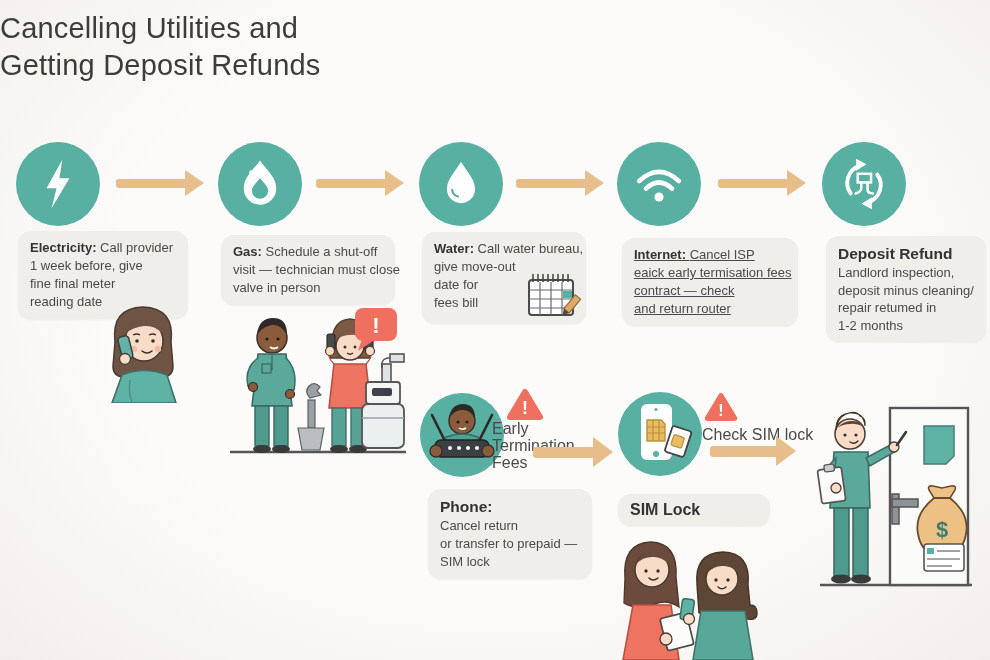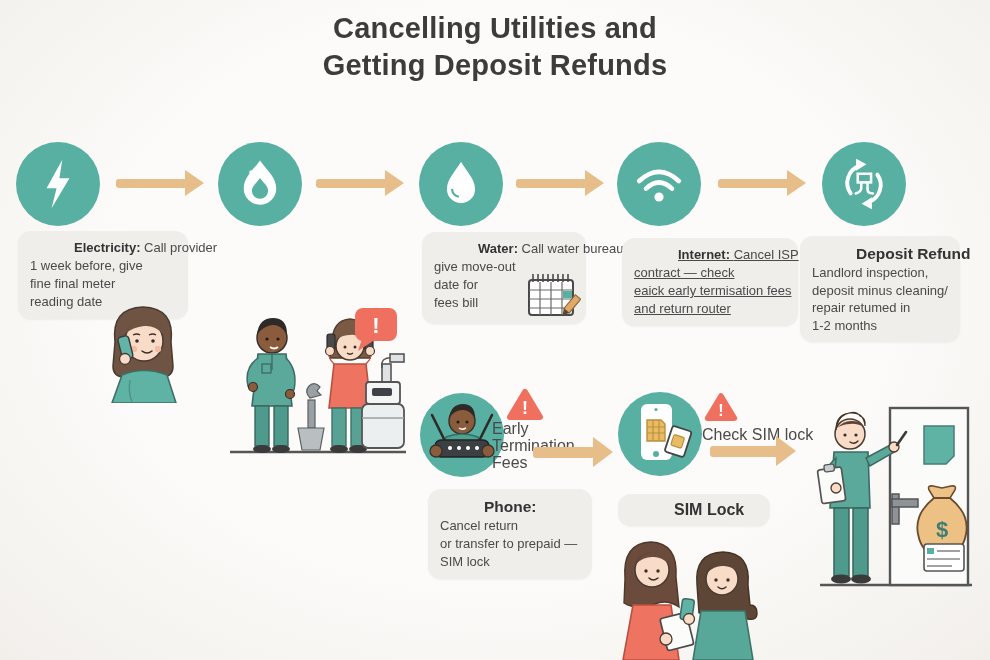--- a/index.html
+++ b/index.html
@@ -1,36 +1,36 @@
 <!DOCTYPE html>
 <html><head>
 <meta charset="utf-8">
 <style>
   html,body{margin:0;padding:0;}
   body{font-family:"Liberation Sans", sans-serif;}
   #page{position:relative;width:990px;height:660px;overflow:hidden;
         background:radial-gradient(ellipse at 50% 45%, #fcfbf9 55%, #f2efeb 100%);}
   
-  #title{position:absolute;top:10px;left:0;width:100%;text-align:center;
-         font-size:29px;line-height:37px;font-weight:bold;color:#3c3c3c;letter-spacing:.2px;}
+  #title{position:absolute;top:10px;left:0;width:100%;text-align:left;
+         font-size:29px;line-height:37px;font-weight:normal;color:#3c3c3c;letter-spacing:.2px;}
   
   .circle{position:absolute;width:84px;height:84px;border-radius:50%;background:#57b0a2;
           display:flex;align-items:center;justify-content:center;overflow:hidden;}
   
   .arrow{position:absolute;height:26px;}
   .arrow .bar{position:absolute;left:0;right:17px;top:9px;height:9px;background:#e7bd89;border-radius:3px;}
   .arrow .head{position:absolute;right:0;top:0;width:0;height:0;
                border-left:19px solid #e7bd89;border-top:13px solid transparent;border-bottom:13px solid transparent;}
   .arrow.thick{height:30px;}
   .arrow.thick .bar{top:10px;height:11px;right:18px;}
   .arrow.thick .head{border-left:20px solid #e7bd89;border-top:15px solid transparent;border-bottom:15px solid transparent;}
   
   .box{position:absolute;background:#efeeeb;border-radius:13px;padding:8px 12px;
        font-size:13px;line-height:18px;color:#4a4a4a;box-shadow:0 1px 2px rgba(0,0,0,.05);}
-  .box b{color:#333;margin-left:44px;}
+  .box b{color:#333;}
   .nw{white-space:nowrap;}
   .blocklabel{font-size:15.5px;line-height:20px;color:#333;}
   
   .note{position:absolute;font-size:16px;line-height:17px;color:#4a4a4a;}
   svg text{font-family:"Liberation Sans", sans-serif;}
 </style>
 </head>
 <body>
 
 <div id="page">
@@ -96,20 +96,25 @@
       <div class="head"></div>
     </div>
 
   <div class="box" style="left:18px;top:231px;width:146px;">
     <div class="nw"><b>Electricity:</b> <span>Call provider</span></div>
     <div class="nw">1 week before, give</div>
     <div class="nw">fine final meter</div>
     <div class="nw">reading date</div>
   </div>
 
+  <div class="box" style="left:221px;top:235px;width:150px;">
+    <div class="nw"><b>Gas:</b> <span>Schedule a shut-off</span></div>
+    <div class="nw">visit — technician must close</div>
+    <div class="nw">valve in person</div>
+  </div>
 
   <div class="box" style="left:422px;top:232px;width:140px;height:76px;">
     <div class="nw"><b>Water:</b> <span>Call water bureau,</span></div>
     <div class="nw">give move-out</div>
     <div class="nw">date for</div>
     <div class="nw">fees bill</div>
     <svg style="position:absolute;right:5px;bottom:5px;" width="55" height="48" viewBox="0 0 55 48">
       <rect x="3" y="9" width="44" height="35" rx="3" fill="#ffffff" stroke="#4a4a4a" stroke-width="2"></rect>
       <g stroke="#4a4a4a" stroke-width="1.6">
         <line x1="7" y1="3" x2="7" y2="11"></line>
@@ -132,26 +137,26 @@
       <rect x="37" y="20" width="9" height="7" fill="#57b0a2"></rect>
       <g transform="rotate(40 46 34)">
         <rect x="42" y="24" width="7" height="18" fill="#e0a96a" stroke="#8a6a3a" stroke-width="1.2"></rect>
         <polygon points="42,42 49,42 45.5,48" fill="#5a4632"></polygon>
       </g>
     </svg>
   </div>
 
   <div class="box" style="left:622px;top:238px;width:152px;text-decoration:underline;">
     <div class="nw"><b>Internet:</b> <span>Cancel ISP</span></div>
+    <div class="nw">eaick early termisation fees</div>
     <div class="nw">contract — check</div>
-    <div class="nw">eaick early termisation fees</div>
     <div class="nw">and return router</div>
   </div>
 
-  <div class="box" style="left:800px;top:236px;width:136px;line-height:17.5px;">
+  <div class="box" style="left:826px;top:236px;width:136px;line-height:17.5px;">
     <div class="blocklabel nw"><b>Deposit Refund</b></div>
     <div class="nw">Landlord inspection,</div>
     <div class="nw">deposit minus cleaning/</div>
     <div class="nw">repair retumed in</div>
     <div class="nw">1-2 months</div>
   </div>
 
   <svg style="position:absolute;left:100px;top:300px;" width="85" height="103" viewBox="0 0 85 103">
     <path d="M15,42 Q11,8 43,7 Q75,8 71,42 L73,66 Q73,77 62,77 L24,77 Q13,77 13,66 Z" fill="#6f5443" stroke="#4a3a30" stroke-width="1.5"></path>
     <ellipse cx="44" cy="41" rx="19" ry="20" fill="#f8dcc8" stroke="#4a3a30" stroke-width="1.5"></ellipse>

